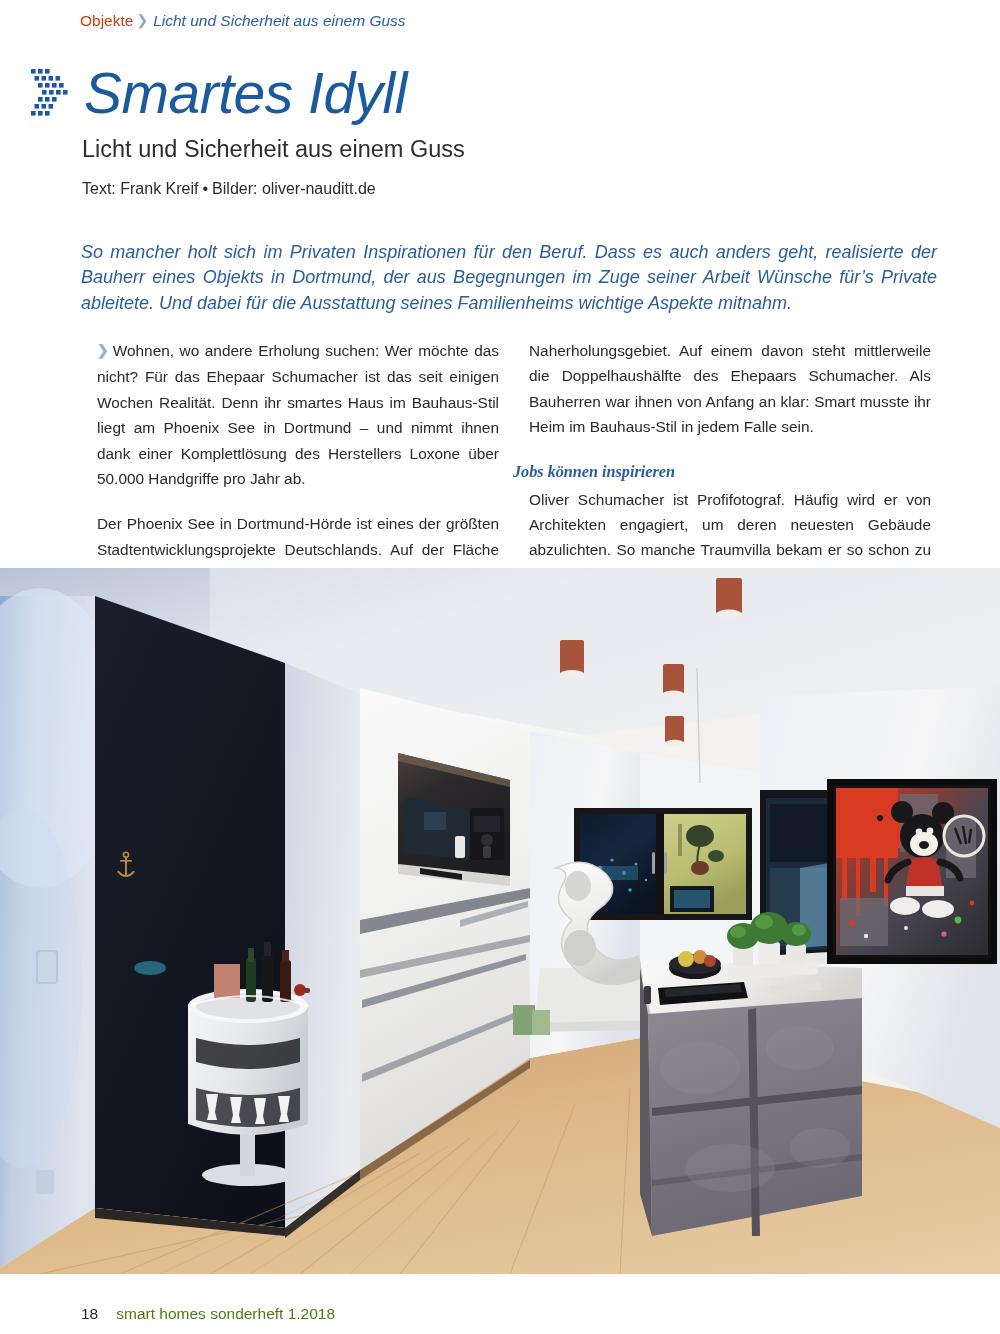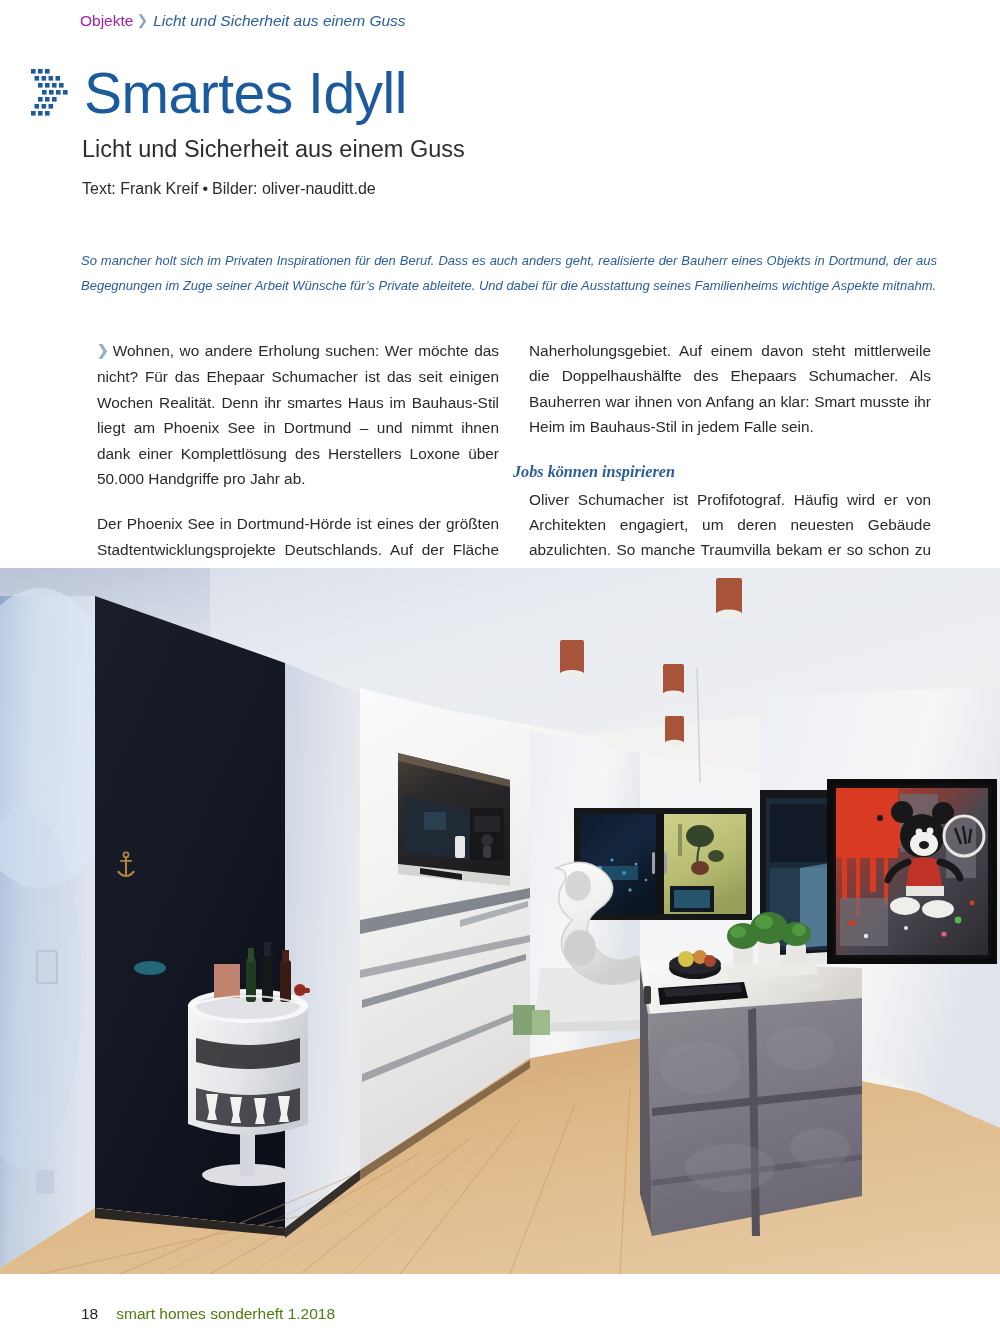--- a/index.html
+++ b/index.html
@@ -19,21 +19,21 @@
     background:#fff;
   }
 
   
   .breadcrumb {
     position:absolute; left:80px; top:11px;
     font-size:15.5px; line-height:20px;
     color:#3b3b3b;
     white-space:nowrap;
   }
-  .breadcrumb .crumb-root { color:#a21caf; }
+  .breadcrumb .crumb-root { color:#c2410c; }
   .breadcrumb .crumb-sep {
     display:inline-block;
     margin:0 5px 0 3px;
     color:#8fa6bd;
     font-size:14px;
     transform:translateY(-1px);
   }
   .breadcrumb .crumb-current {
     color:#2a5d9e;
     font-style:italic;
@@ -44,20 +44,21 @@
 
   .logo-mark {
     position:absolute; left:29px; top:68px;
     width:44px; height:52px;
   }
   .logo-mark svg { display:block; width:44px; height:52px; }
 
   .headline {
     position:absolute; left:84px; top:58px;
     font-size:57px; line-height:70px;
+    font-style:italic;
     font-weight:400;
     color:#1b5a9c;
     letter-spacing:-0.5px;
     white-space:nowrap;
   }
 
   .subhead {
     position:absolute; left:82px; top:134px;
     font-size:23.5px; line-height:30px;
     color:#2d2d2d;
@@ -68,23 +69,23 @@
   .byline {
     position:absolute; left:82px; top:178px;
     font-size:16px; line-height:22px;
     color:#2b2b2b;
     white-space:nowrap;
   }
   .byline .bullet { margin:0 4px; }
 
   
   .lead {
-    position:absolute; left:81px; top:248px;
+    position:absolute; left:81px; top:240px;
     width:856px;
-    font-size:13px; line-height:25.4px;
+    font-size:18px; line-height:25.4px;
     font-style:italic;
     color:#2a5d9e;
     text-align:justify;
     text-justify:inter-word;
   }
 
   
   .col {
     position:absolute; top:338px;
     width:418px;

